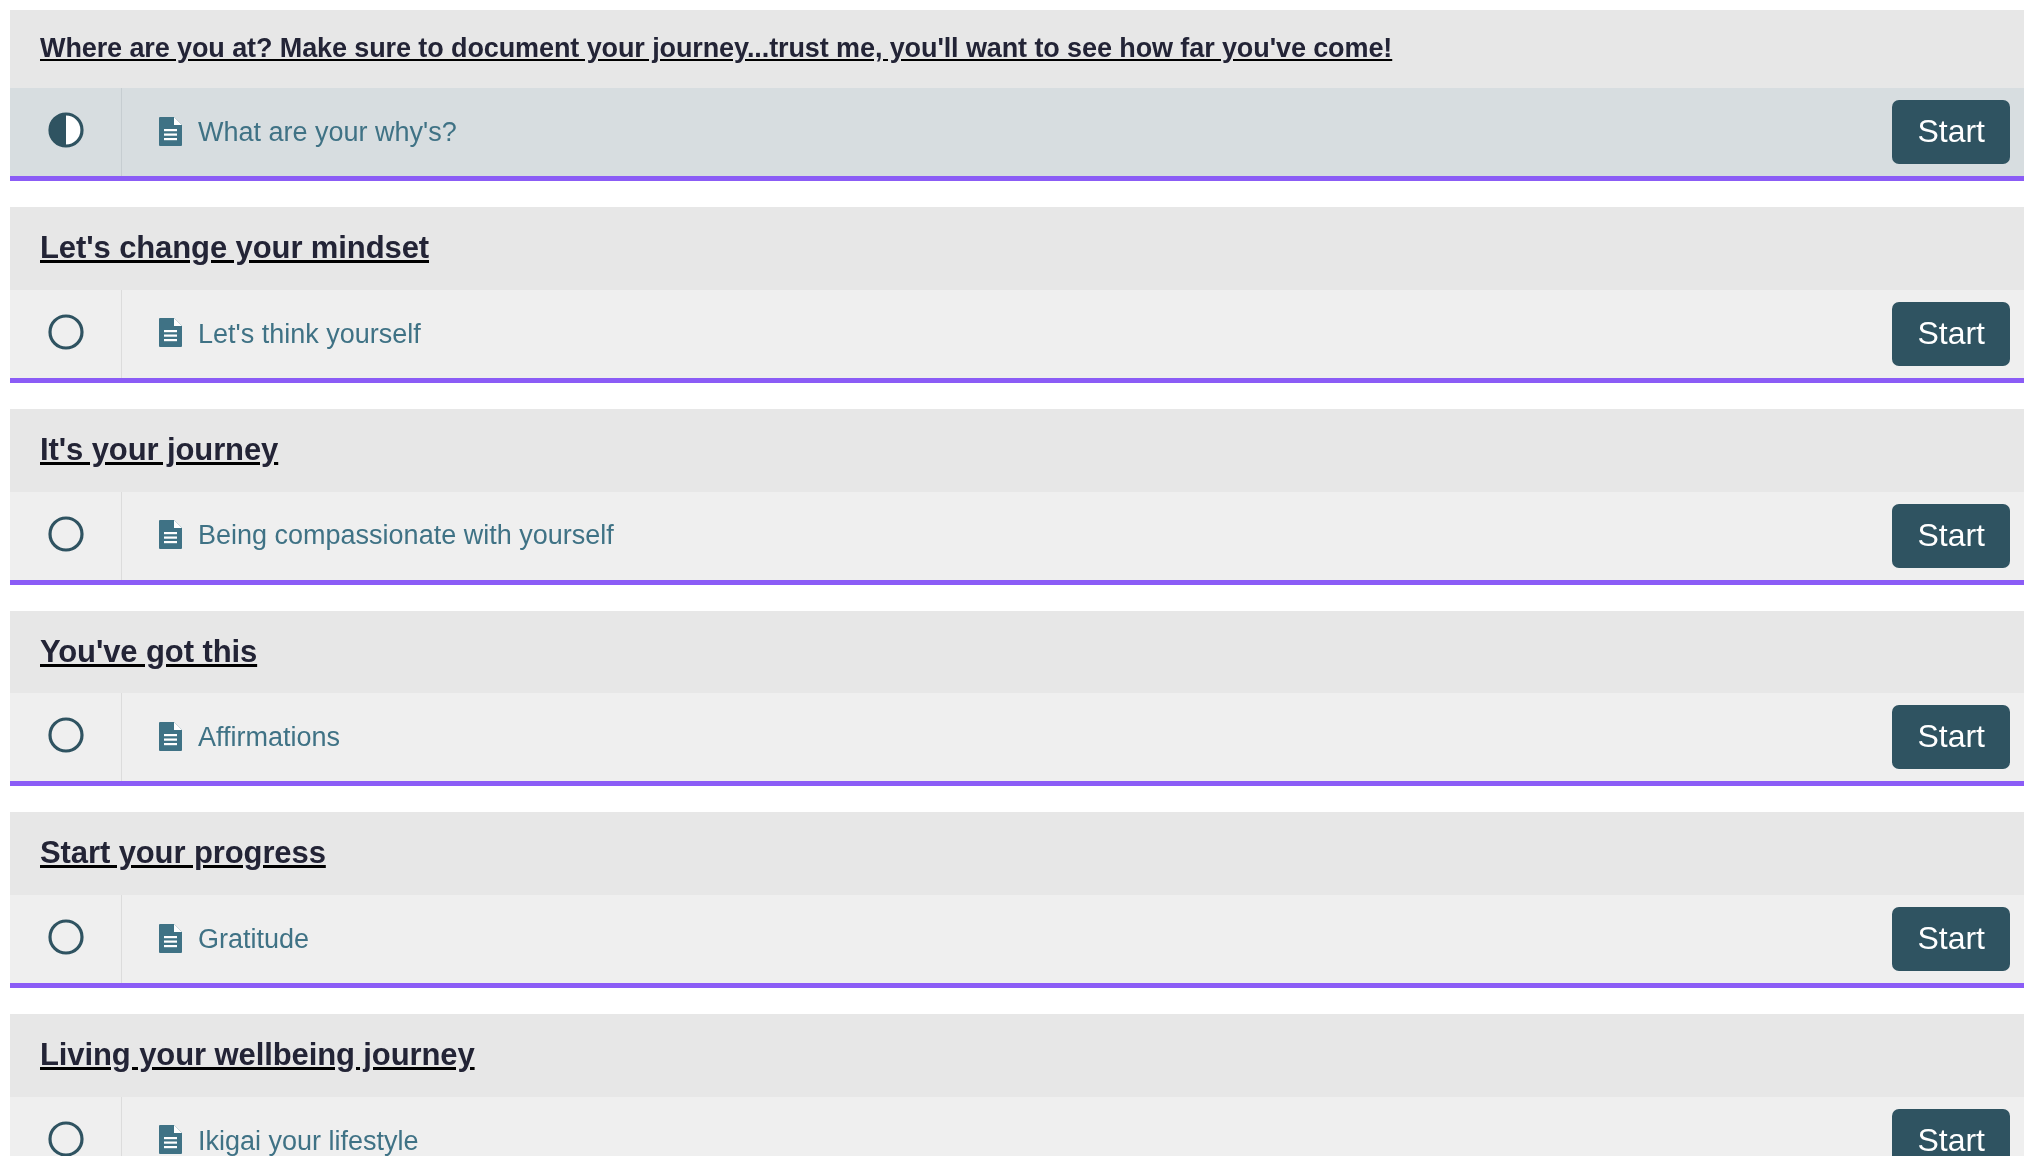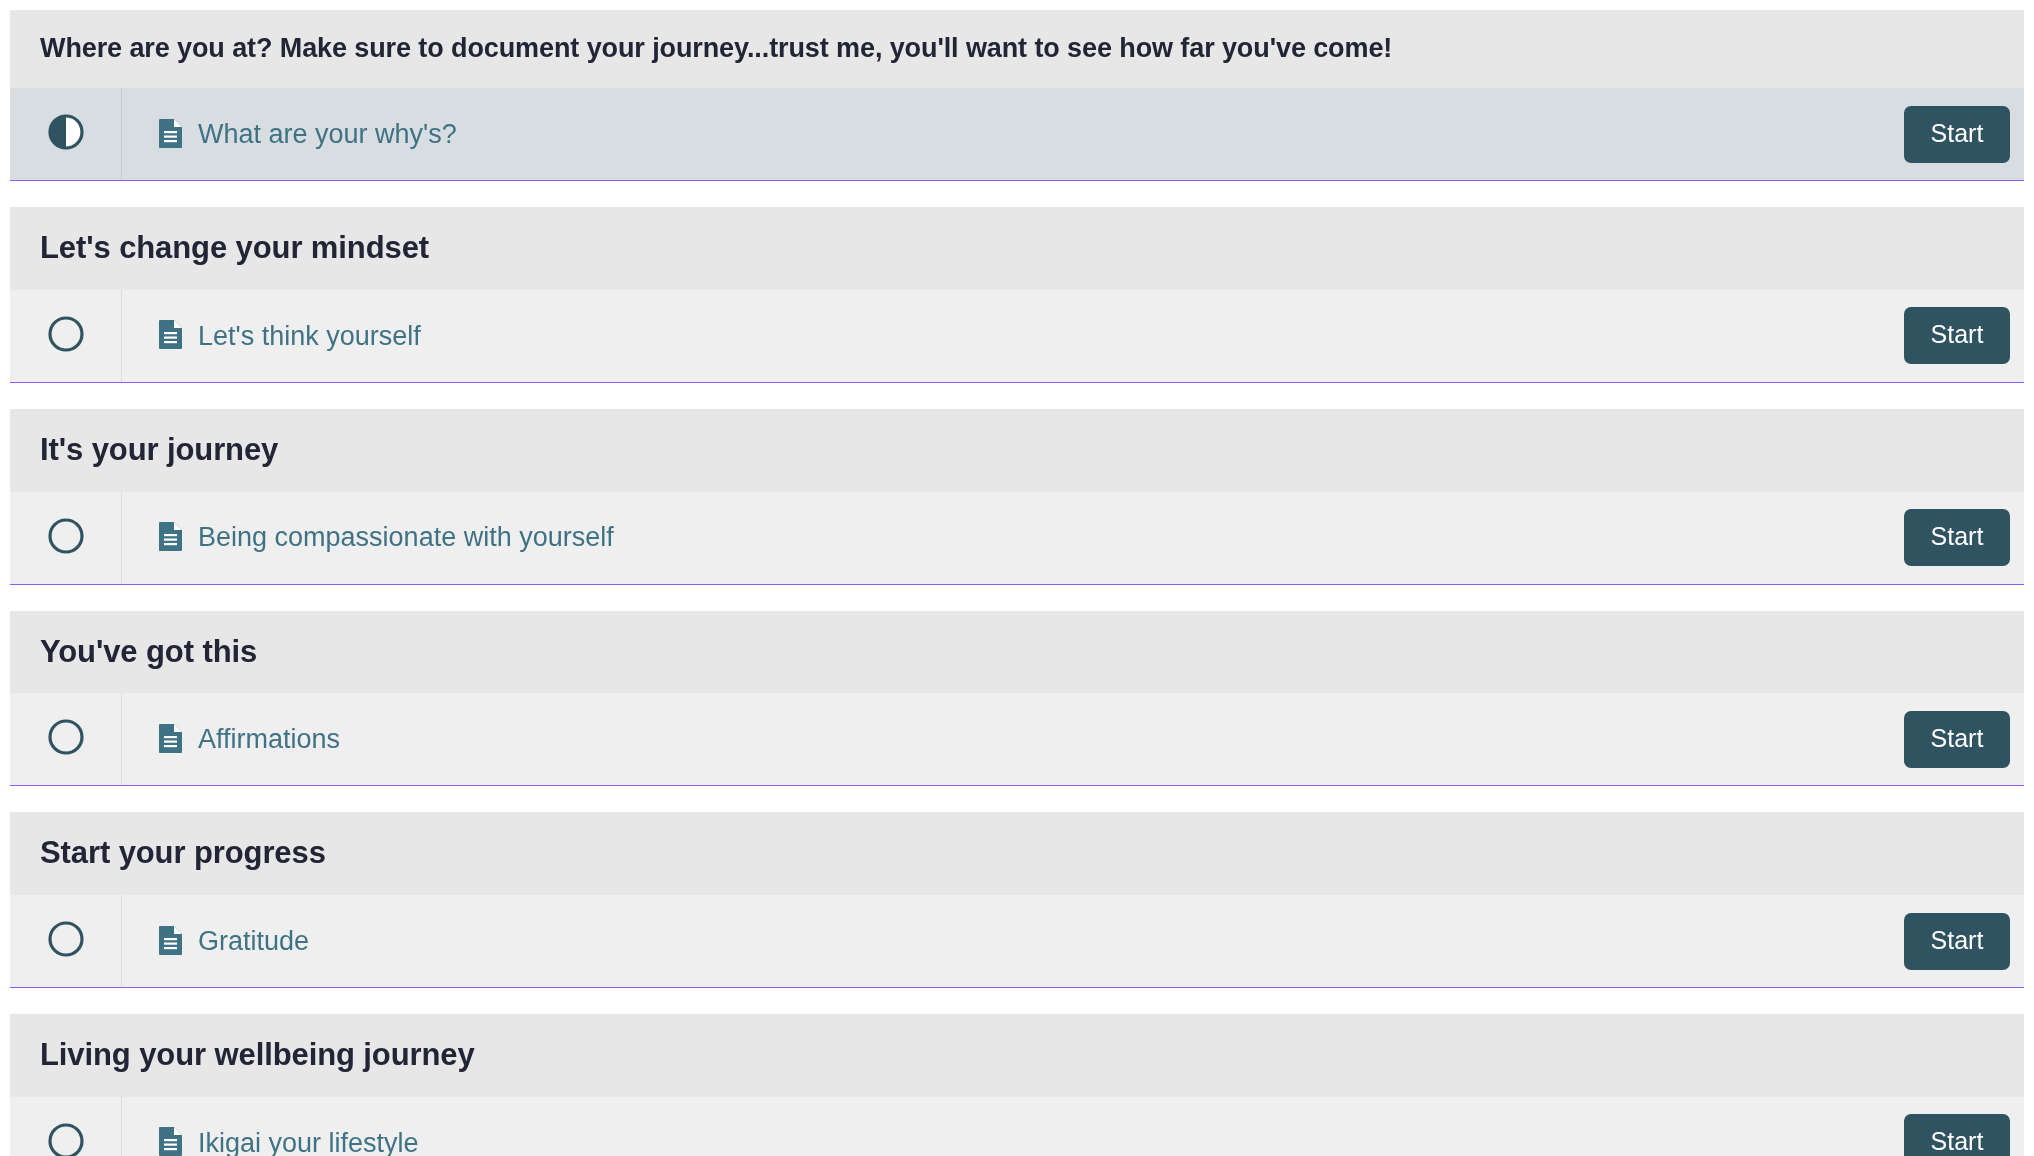--- a/index.html
+++ b/index.html
@@ -29,40 +29,41 @@
   }
   .section:first-child { margin-top: 0; }
 
   
   .section-header {
     background: #e7e7e7;
     padding: 22px 0 22px 30px;
     min-height: 78px;
     display: flex;
     align-items: center;
+    text-decoration: underline;
   }
   .section-header-title {
     font-size: 31px;
     font-weight: 700;
     color: #232436;
     letter-spacing: -0.1px;
     line-height: 1.25;
     white-space: nowrap;
   }
   .section-header.intro .section-header-title {
     font-size: 27px;
   }
 
   
   .activity-row {
     display: flex;
     align-items: stretch;
     background: #efefef;
     min-height: 93px;
-    border-bottom: 1px solid #8b5cf6;
+    border-bottom: 5px solid #8b5cf6;
   }
   .activity-row.current {
     background: #d7dde0;
   }
 
   .status-cell {
     width: 112px;
     min-width: 112px;
     display: flex;
     align-items: center;
@@ -105,21 +106,21 @@
     align-items: center;
     justify-content: flex-end;
     padding-right: 14px;
   }
   .start-button {
     background: #2f5361;
     color: #ffffff;
     border: none;
     border-radius: 7px;
     font-family: "Liberation Sans", "DejaVu Sans", sans-serif;
-    font-size: 25px;
+    font-size: 32px;
     font-weight: 400;
     line-height: 1;
     padding: 15px 25px 17px 25px;
     min-width: 106px;
     cursor: pointer;
     text-align: center;
   }
 </style>
 </head>
 <body>

